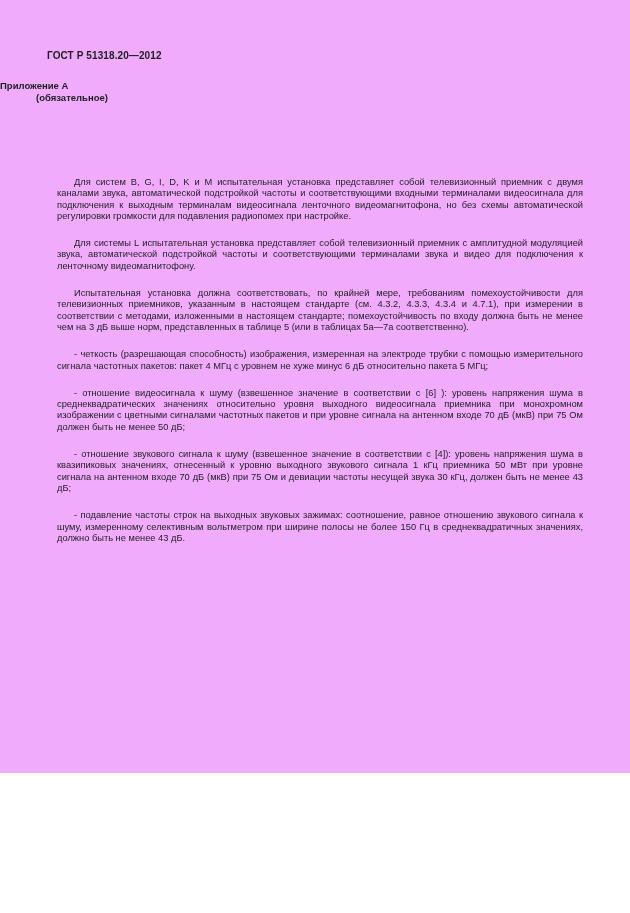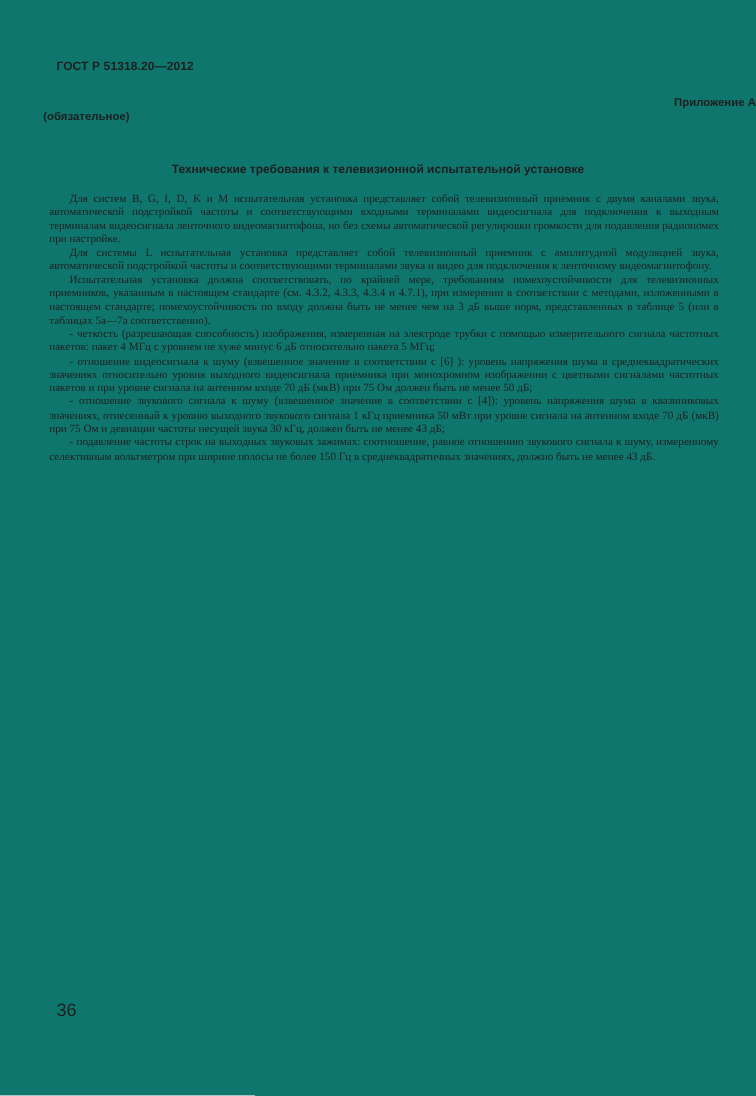--- a/index.html
+++ b/index.html
@@ -3,41 +3,41 @@
 <meta charset="utf-8">
 <style>
   html, body {
     margin: 0;
     padding: 0;
     background: #ffffff;
   }
   .page {
     position: relative;
     width: 630px;
-    height: 913px;
-    background: #0f766e;
+    height: 773px;
+    background: #f0abfc;
     font-family: "Liberation Sans", sans-serif;
     color: #1e1e1e;
     overflow: hidden;
   }
   .running-header {
     position: absolute;
     top: 50px;
     left: 47px;
     font-size: 10px;
     font-weight: bold;
     letter-spacing: 0.1px;
     white-space: nowrap;
   }
   .appendix-label {
     position: absolute;
     top: 80px;
     left: 0;
     width: 100%;
-    text-align: right;
+    text-align: left;
     font-size: 9.5px;
     font-weight: bold;
   }
   .appendix-sublabel {
     position: absolute;
     top: 92px;
     left: 0;
     width: 100%;
     text-align: left;
     font-size: 9.5px;
@@ -57,43 +57,41 @@
   .body-text {
     position: absolute;
     top: 161px;
     left: 41px;
     width: 558px;
     font-size: 9.3px;
     line-height: 11.3px;
     text-align: justify;
   }
   .body-text p {
-    margin: 0;
+    margin: 16px;
     padding: 0;
     text-indent: 17px;
-    font-family: Liberation Serif, serif;
   }
   .page-number {
     position: absolute;
     top: 834px;
     left: 47px;
     font-size: 15px;
   }
 </style>
 </head>
 <body>
 
 <div class="page">
   <div class="running-header">ГОСТ Р 51318.20—2012</div>
 
   <div class="appendix-label">Приложение А</div>
 
   <div class="appendix-sublabel">(обязательное)</div>
 
-  <h1 class="doc-title">Технические требования к телевизионной испытательной установке</h1>
 
   <div class="body-text">
       <p>Для систем B, G, I, D, K и M испытательная установка представляет собой телевизионный приемник с двумя каналами звука, автоматической подстройкой частоты и соответствующими входными терминалами видеосигнала для подключения к выходным терминалам видеосигнала ленточного видеомагнитофона, но без схемы автоматической регулировки громкости для подавления радиопомех при настройке.</p>
       <p>Для системы L испытательная установка представляет собой телевизионный приемник с амплитудной модуляцией звука, автоматической подстройкой частоты и соответствующими терминалами звука и видео для подключения к ленточному видеомагнитофону.</p>
       <p>Испытательная установка должна соответствовать, по крайней мере, требованиям помехоустойчивости для телевизионных приемников, указанным в настоящем стандарте (см. 4.3.2, 4.3.3, 4.3.4 и 4.7.1), при измерении в соответствии с методами, изложенными в настоящем стандарте; помехоустойчивость по входу должна быть не менее чем на 3 дБ  выше норм, представленных в таблице 5 (или в таблицах  5а—7а соответственно).</p>
       <p>- четкость (разрешающая способность) изображения, измеренная на электроде  трубки с помощью измерительного сигнала частотных пакетов: пакет 4 МГц с уровнем не хуже минус 6 дБ относительно пакета 5 МГц;</p>
       <p>- отношение видеосигнала к шуму (взвешенное значение в соответствии с [6] ): уровень напряжения шума в среднеквадратических значениях относительно уровня выходного видеосигнала приемника при монохромном изображении с цветными сигналами частотных пакетов и при уровне сигнала на антенном входе 70 дБ (мкВ) при 75 Ом должен быть не менее 50 дБ;</p>
       <p>- отношение звукового сигнала к шуму (взвешенное значение в соответствии с [4]): уровень напряжения шума в квазипиковых значениях, отнесенный к уровню выходного звукового сигнала 1 кГц приемника 50 мВт при уровне сигнала на антенном входе 70 дБ (мкВ) при 75 Ом и девиации частоты несущей звука 30 кГц,  должен быть не менее  43 дБ;</p>
       <p>- подавление частоты строк на выходных звуковых зажимах: соотношение, равное отношению звукового сигнала к шуму, измеренному селективным вольтметром при ширине полосы не более 150 Гц в среднеквадратичных значениях, должно быть не менее 43 дБ.</p>
     </div>

